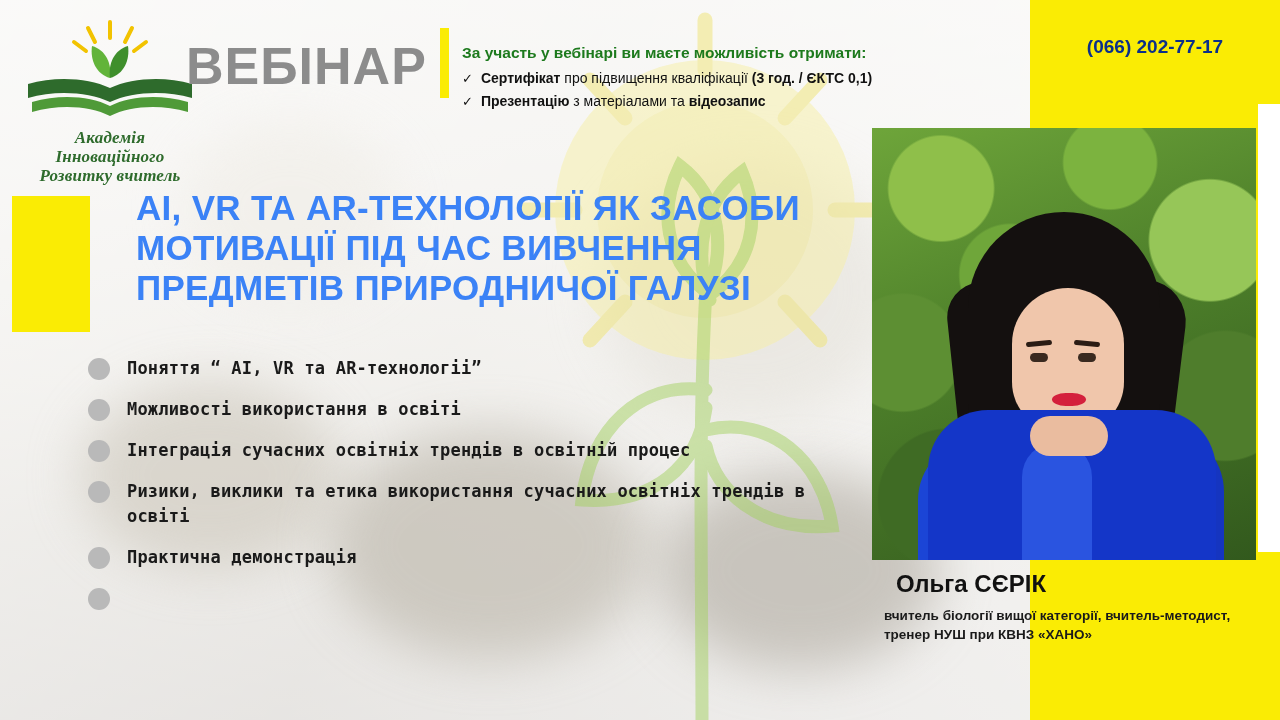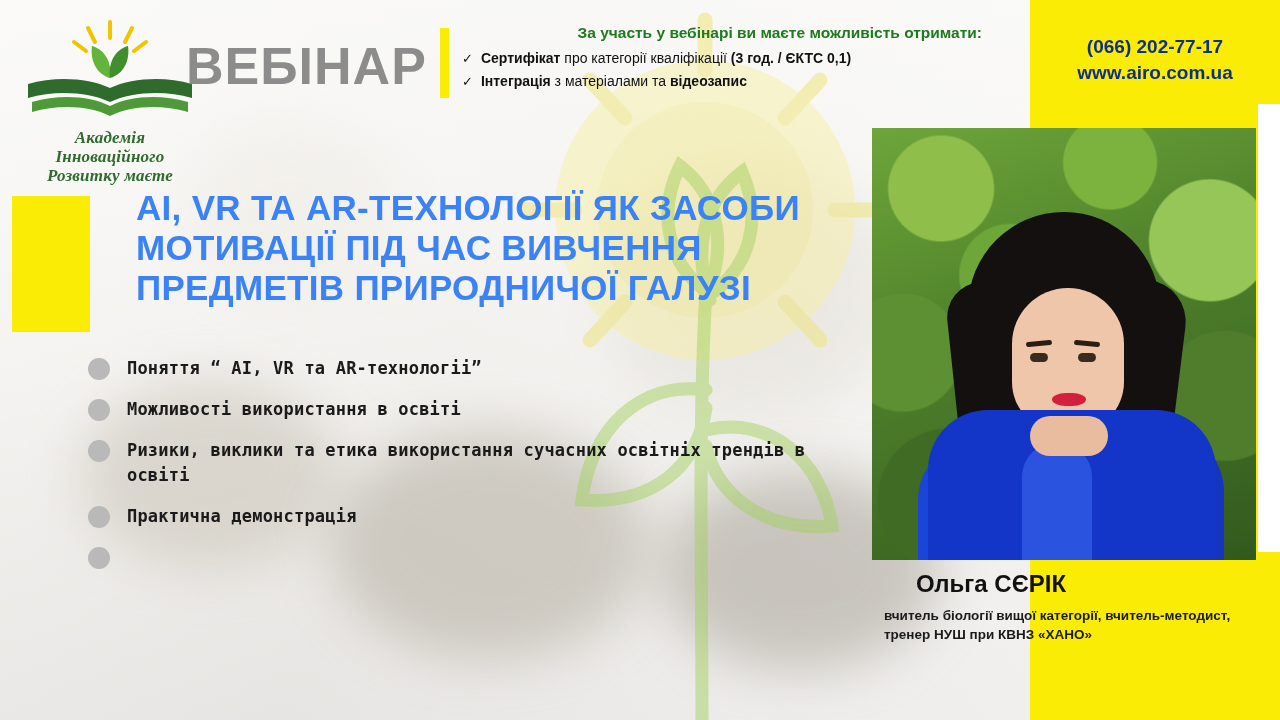--- a/index.html
+++ b/index.html
@@ -122,23 +122,22 @@
     font-weight: 700;
     color: #8c8c8c;
     letter-spacing: 1px;
     font-family: "Liberation Sans", sans-serif;
   }
 
   
   .benefits {
     position: absolute;
     left: 462px;
-    top: 24px;
+    top: 44px;
     width: 520px;
-    text-align: right;
   }
   .benefits-title {
     color: #1d7a1d;
     font-weight: 700;
     font-size: 15.5px;
     margin-bottom: 6px;
     white-space: nowrap;
   }
   .benefit-row {
     display: flex;
@@ -364,21 +363,21 @@
     bottom: 104px;
     width: 78px;
     height: 40px;
     background: #eabc9f;
     border-radius: 22px;
   }
 
   
   .speaker-name {
     position: absolute;
-    left: 916px;
+    left: 896px;
     top: 570px;
     font-size: 24px;
     font-weight: 700;
     color: #111111;
   }
   .speaker-role {
     position: absolute;
     left: 884px;
     top: 606px;
     width: 366px;
@@ -439,55 +438,58 @@
         <line x1="128" y1="24" x2="116" y2="33"></line>
       </g>
       <path d="M92 60 C78 56 72 42 74 28 C88 32 94 46 92 60Z" fill="#62b43a"></path>
       <path d="M92 60 C106 56 112 42 110 28 C96 32 90 46 92 60Z" fill="#3f8f2c"></path>
       <path d="M10 66 C38 58 70 60 92 70 C114 60 146 58 174 66 L174 80 C146 72 114 74 92 84 C70 74 38 72 10 80 Z" fill="#2e6b2c"></path>
       <path d="M14 84 C42 76 72 78 92 88 C112 78 142 76 170 84 L170 94 C142 86 112 88 92 98 C72 88 42 86 14 94 Z" fill="#4f9a38"></path>
     </svg>
     <div class="logo-text">
       <div>Академія</div>
       <div>Інноваційного</div>
-      <div>Розвитку маєте</div>
+      <div>Розвитку вчитель</div>
     </div>
   </div>
 
   <div class="webinar-word">ВЕБІНАР</div>
 
   <div class="benefits">
     <div class="benefits-title">За участь у вебінарі ви  маєте можливість отримати:</div>
 
     <div class="benefit-row">
       <span class="benefit-check">✓</span>
-      <span class="benefit-text"><b>Сертифікат</b><span> про категорії кваліфікації </span><b>(3 год. / ЄКТС 0,1)</b></span>
+      <span class="benefit-text"><b>Сертифікат</b><span> про підвищення кваліфікації </span><b>(3 год. / ЄКТС 0,1)</b></span>
     </div>
 
     <div class="benefit-row">
       <span class="benefit-check">✓</span>
-      <span class="benefit-text"><b>Інтеграція</b><span> з матеріалами та </span><b>відеозапис</b></span>
+      <span class="benefit-text"><b>Презентацію</b><span> з матеріалами та </span><b>відеозапис</b></span>
     </div>
   </div>
 
   <div class="contacts">
     <div>(066) 202-77-17</div>
-    <div>www.airo.com.ua</div>
   </div>
 
   <div class="main-title">AI, VR ТА AR-ТЕХНОЛОГІЇ ЯК ЗАСОБИ МОТИВАЦІЇ ПІД ЧАС ВИВЧЕННЯ ПРЕДМЕТІВ ПРИРОДНИЧОЇ ГАЛУЗІ</div>
 
   <div class="agenda">
     <div class="agenda-item">
       <span class="agenda-bullet"></span>
       <span class="agenda-text">Поняття “ AI, VR та AR-технологіi”</span>
     </div>
     <div class="agenda-item">
       <span class="agenda-bullet"></span>
       <span class="agenda-text">Можливості використання в освіті</span>
+    </div>
+    <div class="agenda-item">
+      <span class="agenda-bullet"></span>
+      <span class="agenda-text">Інтеграція сучасних освітніх трендів в освітній процес</span>
     </div>
     <div class="agenda-item">
       <span class="agenda-bullet"></span>
       <span class="agenda-text">Ризики, виклики та етика використання сучасних освітніх трендів в освіті</span>
     </div>
     <div class="agenda-item">
       <span class="agenda-bullet"></span>
       <span class="agenda-text">Практична демонстрація</span>
     </div>
     <div class="agenda-item">

